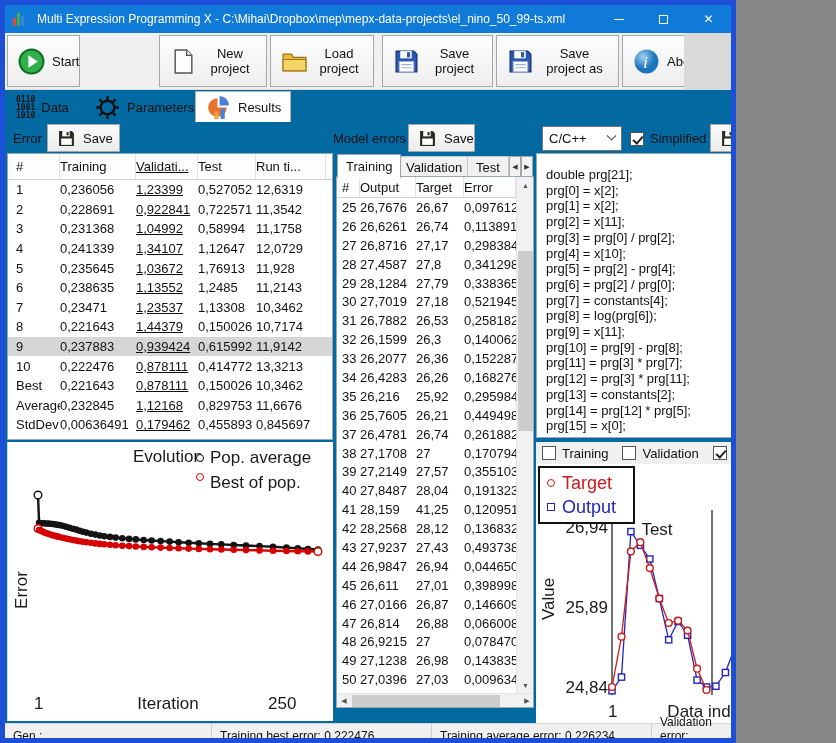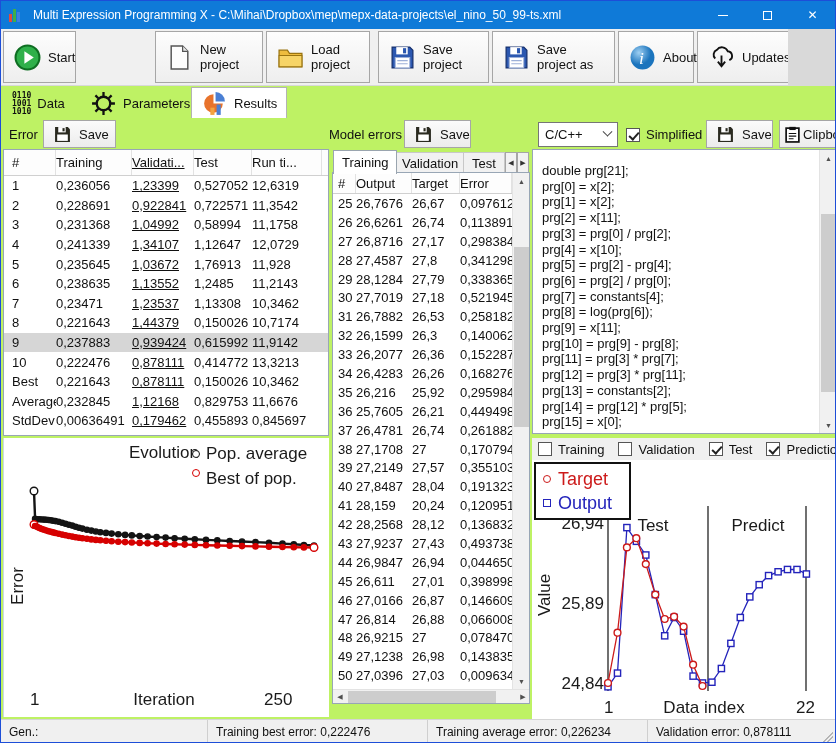--- a/index.html
+++ b/index.html
@@ -1,35 +1,35 @@
 <!DOCTYPE html>
 <html><head>
 <meta charset="utf-8">
 <style>
   * { margin:0; padding:0; box-sizing:border-box; }
   html,body { background:#888; }
   body { font-family:"Liberation Sans","DejaVu Sans",sans-serif; }
-  .window { position:relative; width:836px; height:743px; background:#bef264;
-            overflow:hidden; border:1px solid #1d4ed8; font-size:13px; color:#111; }
+  .window { position:relative; width:736px; height:743px; background:#0369a1;
+            overflow:hidden; border:5px solid #1d4ed8; font-size:13px; color:#111; }
 
   
   .titlebar { position:absolute; left:0; top:0; width:100%; height:28px; background:#0f7ad8;
               display:flex; align-items:center; color:#fff; }
   .app-icon { width:16px; height:14px; margin:0 8px 0 8px; display:flex; align-items:flex-end; gap:1px; }
   .app-icon i { display:block; width:3px; }
   .title-text { font-size:12px; white-space:nowrap; }
   .winbtns { position:absolute; right:0; top:0; height:28px; display:flex; }
   .winbtn { width:45px; height:28px; display:flex; align-items:center; justify-content:center; color:#fff; font-size:12px; }
   .winbtn .minbar { width:10px; border-top:1px solid #fff; }
   .winbtn .maxbox { width:9px; height:9px; border:1px solid #fff; }
 
   
   .toolbar { position:absolute; left:0; top:28px; width:100%; height:57px; background:#f0f0f0; border-bottom:1px solid #d9d9d9; }
   .tbtn { position:absolute; top:2px; height:52px; border:1px solid #a6a6a6; background:linear-gradient(#fdfdfd,#eeeeee);
-          display:flex; align-items:center; gap:7px; padding:0 10px; font-size:13px; }
+          display:flex; align-items:center; gap:7px; padding:0 10px; font-size:13px;text-align:center; }
   .tbtn.disabled { background:#d6d6d6; color:#7d7d7d; border-color:#9d9d9d; }
   .tool-endcap { position:absolute; right:0; top:0; width:47px; height:57px; background:#d9d9d9; }
 
   
   .tabrow { position:absolute; left:0; top:85px; width:100%; height:32px; }
   .mtab { position:absolute; top:3px; height:29px; display:flex; align-items:center; gap:6px; padding:0 9px; font-size:13px; }
   .mtab.active { background:#fff; border:1px solid #b3b3b3; border-bottom:none; top:1px; height:31px; }
 
   
   .hdr-label { position:absolute; font-size:13px; color:#111; }
@@ -595,21 +595,21 @@
         </div>
         <div class="tr">
           <div class="td">40</div>
           <div class="td">27,8487</div>
           <div class="td">28,04</div>
           <div class="td">0,191323</div>
         </div>
         <div class="tr">
           <div class="td">41</div>
           <div class="td">28,159</div>
-          <div class="td">20,24</div>
+          <div class="td">41,25</div>
           <div class="td">0,120951</div>
         </div>
         <div class="tr">
           <div class="td">42</div>
           <div class="td">28,2568</div>
           <div class="td">28,12</div>
           <div class="td">0,136832</div>
         </div>
         <div class="tr">
           <div class="td">43</div>

